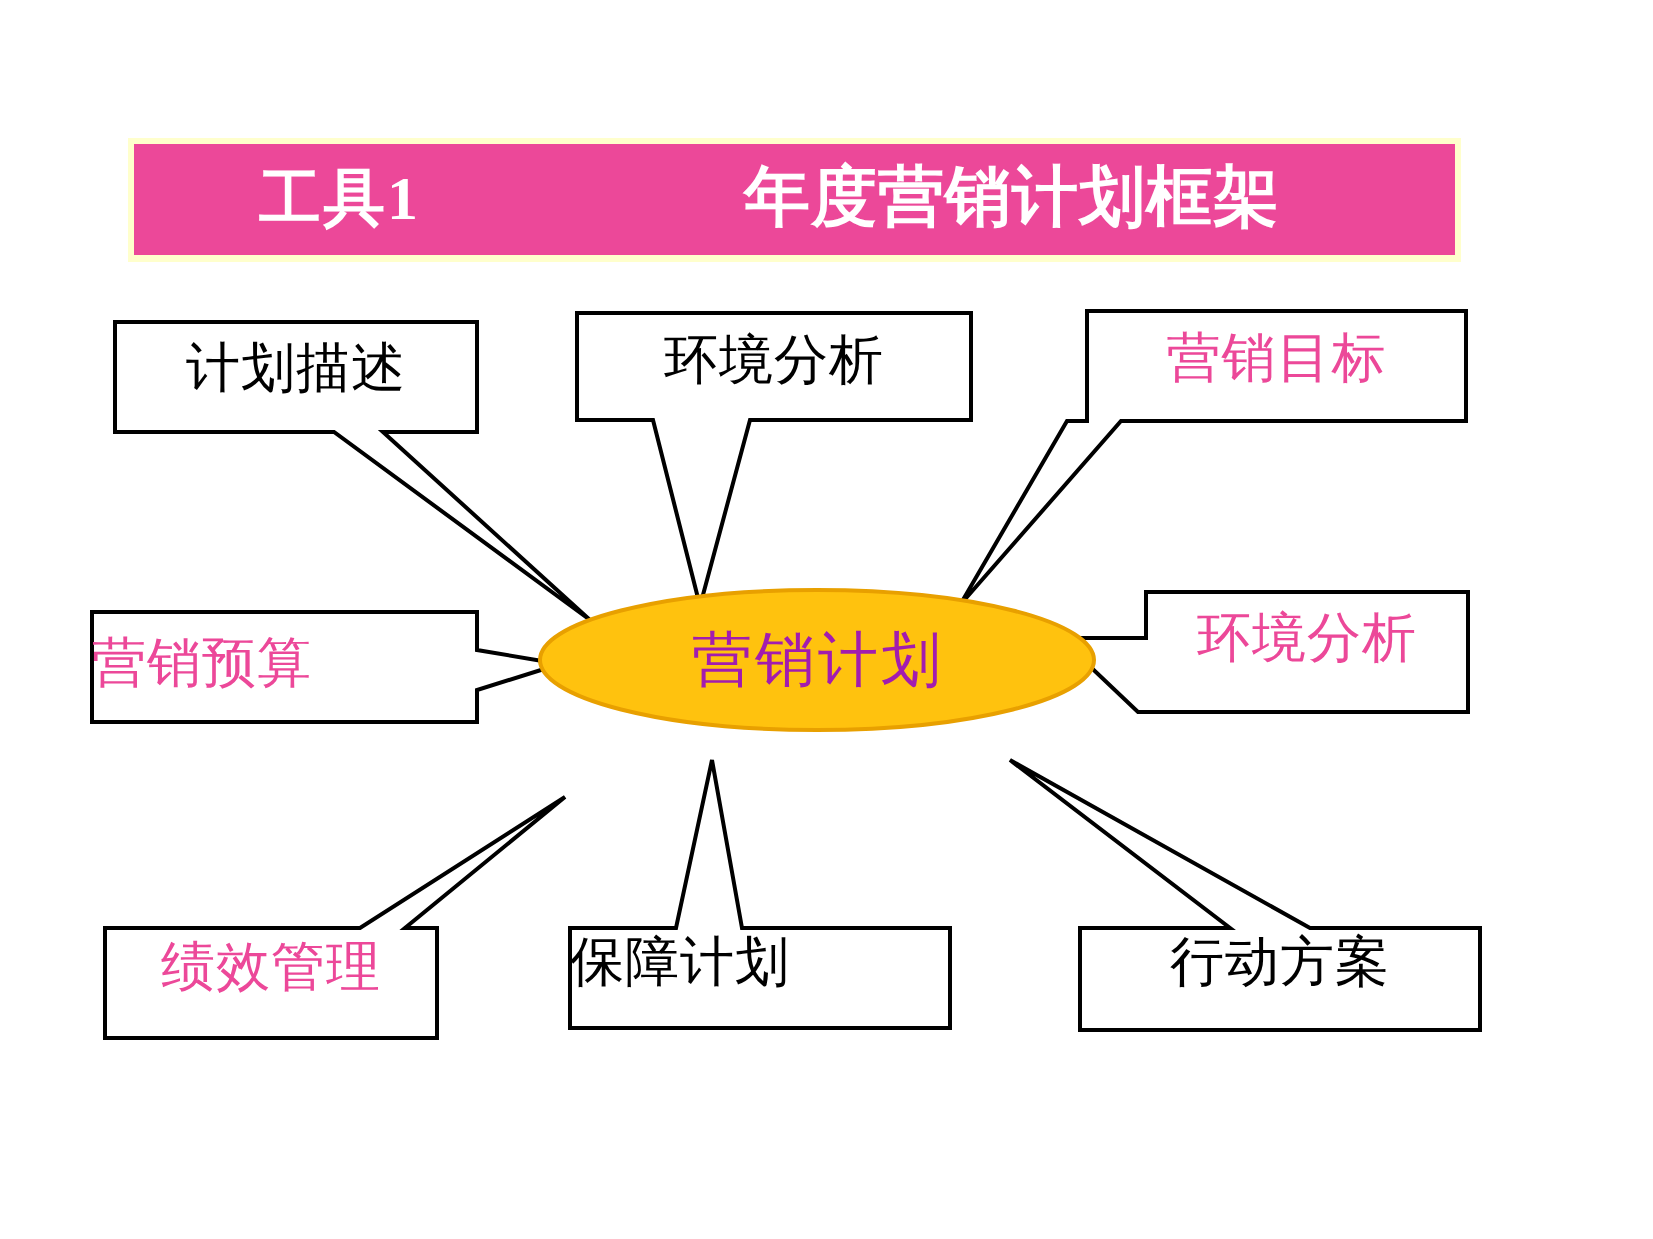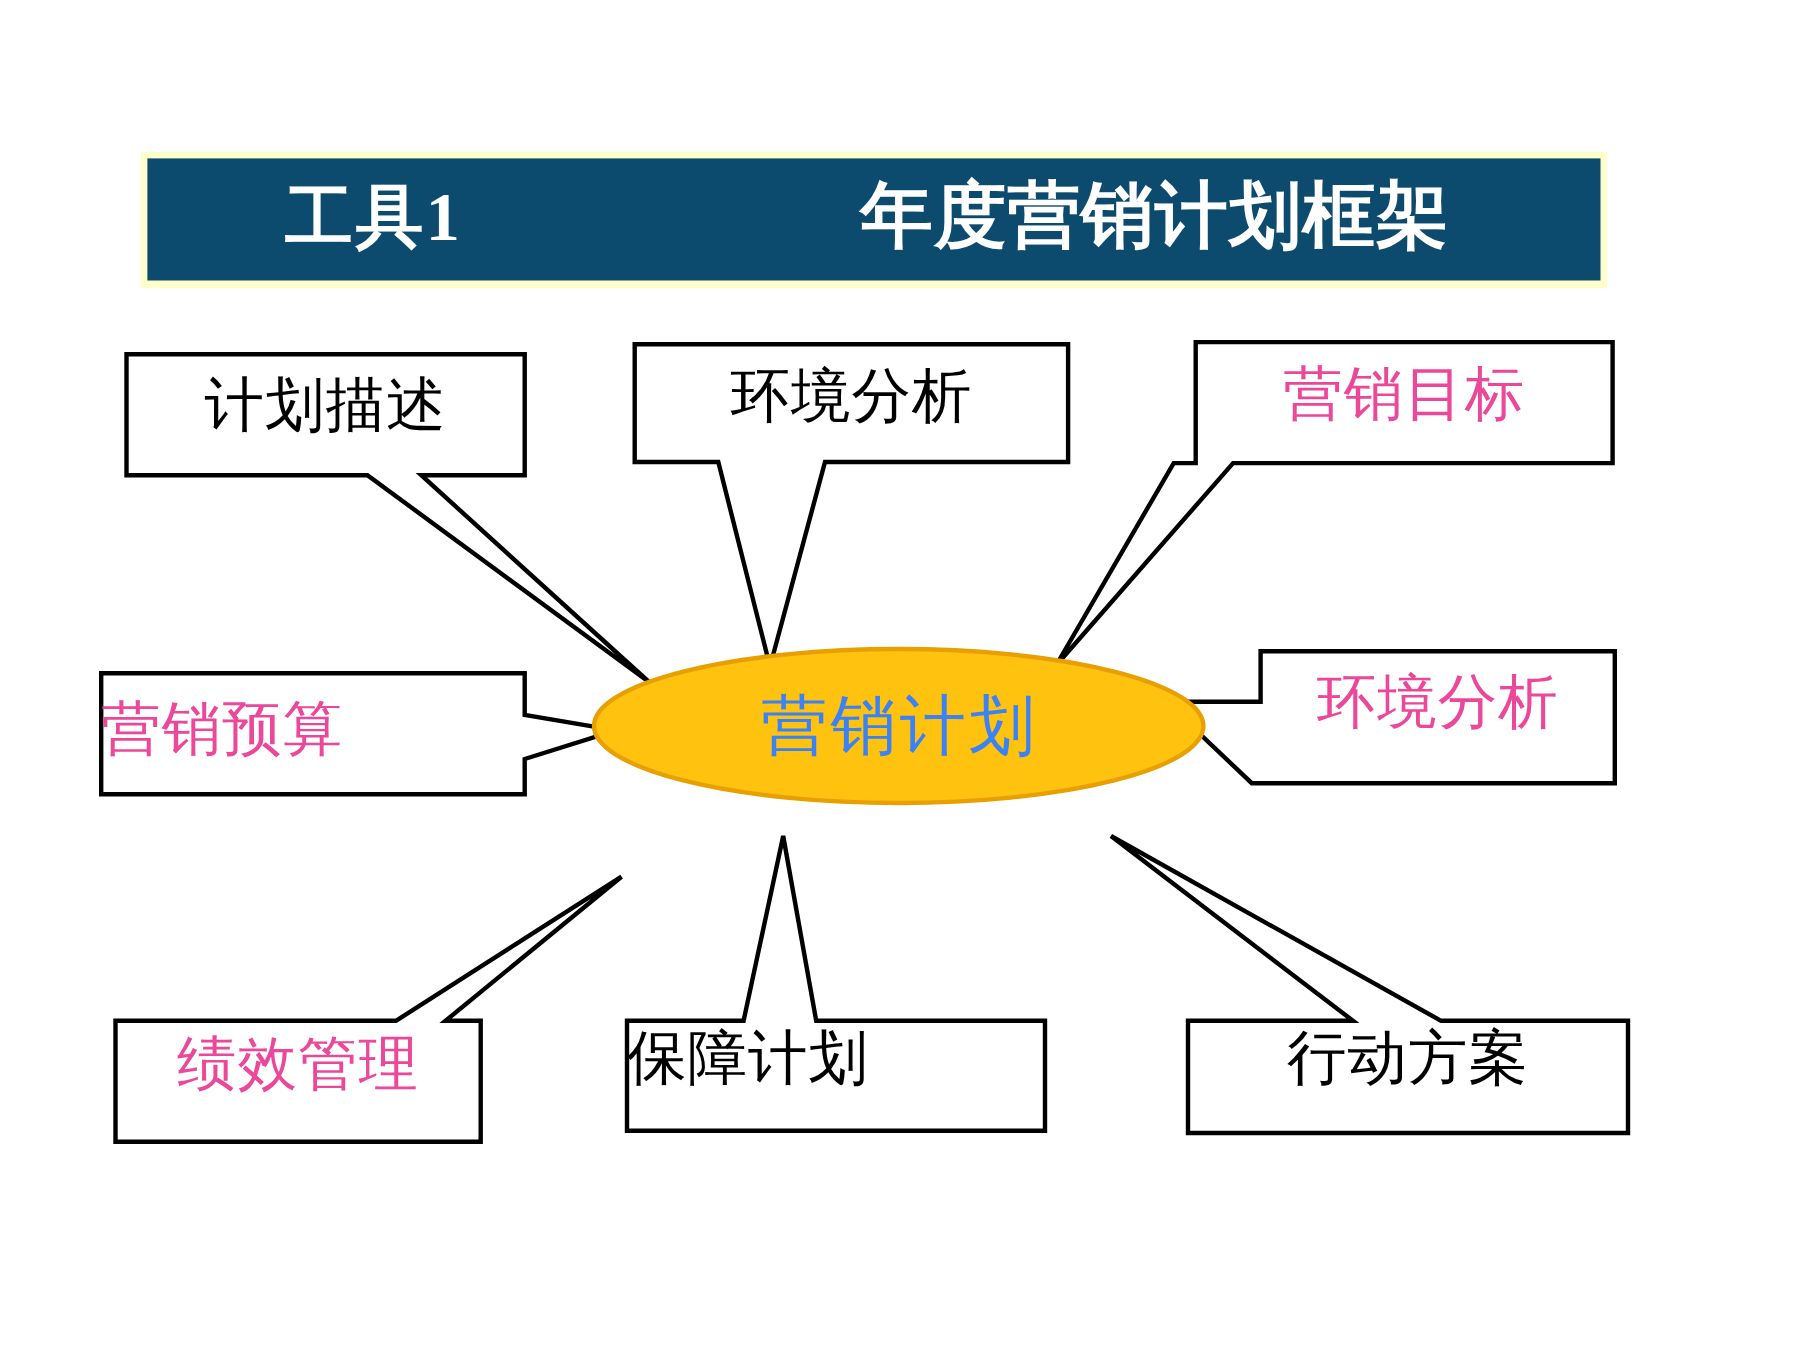--- a/index.html
+++ b/index.html
@@ -27,21 +27,21 @@
     height: 124px;
     background: #ffffcc;
     box-sizing: border-box;
   }
   #banner {
     position: absolute;
     left: 134px;
     top: 144px;
     width: 1321px;
     height: 111px;
-    background: #0c4a6e;
+    background: #ec4899;
     box-sizing: border-box;
   }
   #banner-tool {
     position: absolute;
     left: 125px;
     top: 14px;
     color: #ffffff;
     font-size: 62px;
     font-weight: bold;
     letter-spacing: 2px;
@@ -53,21 +53,20 @@
     position: absolute;
     left: 610px;
     top: 12px;
     color: #ffffff;
     font-size: 66px;
     font-weight: bold;
     letter-spacing: 1px;
     line-height: 82px;
     white-space: nowrap;
     font-family: "Liberation Serif", "DejaVu Serif", serif;
-    margin-left: 38px;
   }
 
   
   #shapes {
     position: absolute;
     left: 0;
     top: 0;
     width: 1653px;
     height: 1239px;
   }
@@ -85,21 +84,21 @@
   .node-label.red { color: #ec4899; }
 
   #center-label {
     position: absolute;
     left: 540px;
     top: 625px;
     width: 556px;
     text-align: center;
     font-size: 60px;
     line-height: 70px;
-    color: #3b82f6;
+    color: #a21caf;
     letter-spacing: 3px;
     font-family: "Liberation Serif", "DejaVu Serif", serif;
   }
 </style>
 </head>
 <body>
 
 <div id="slide">
 
   <div id="banner-frame"></div>

